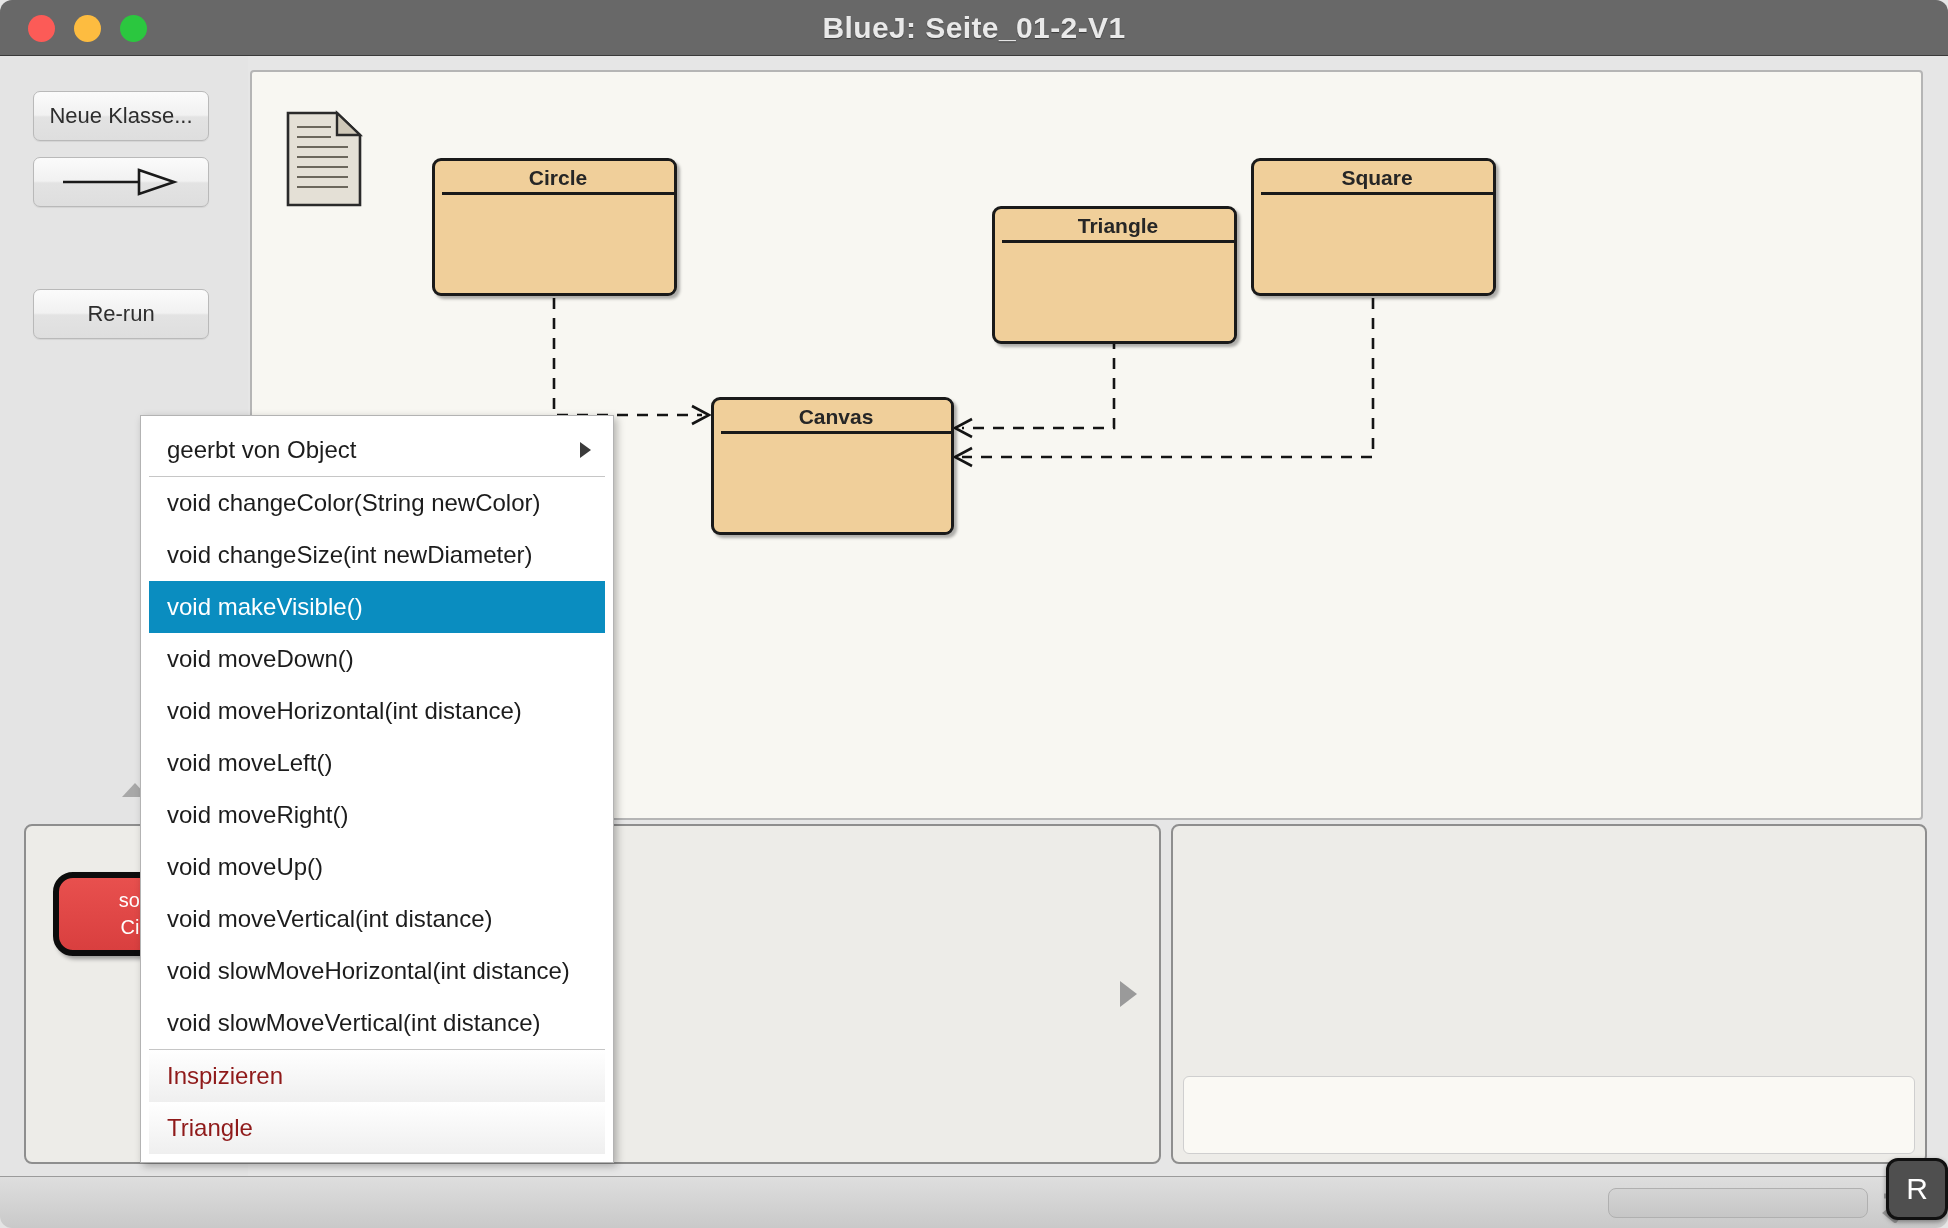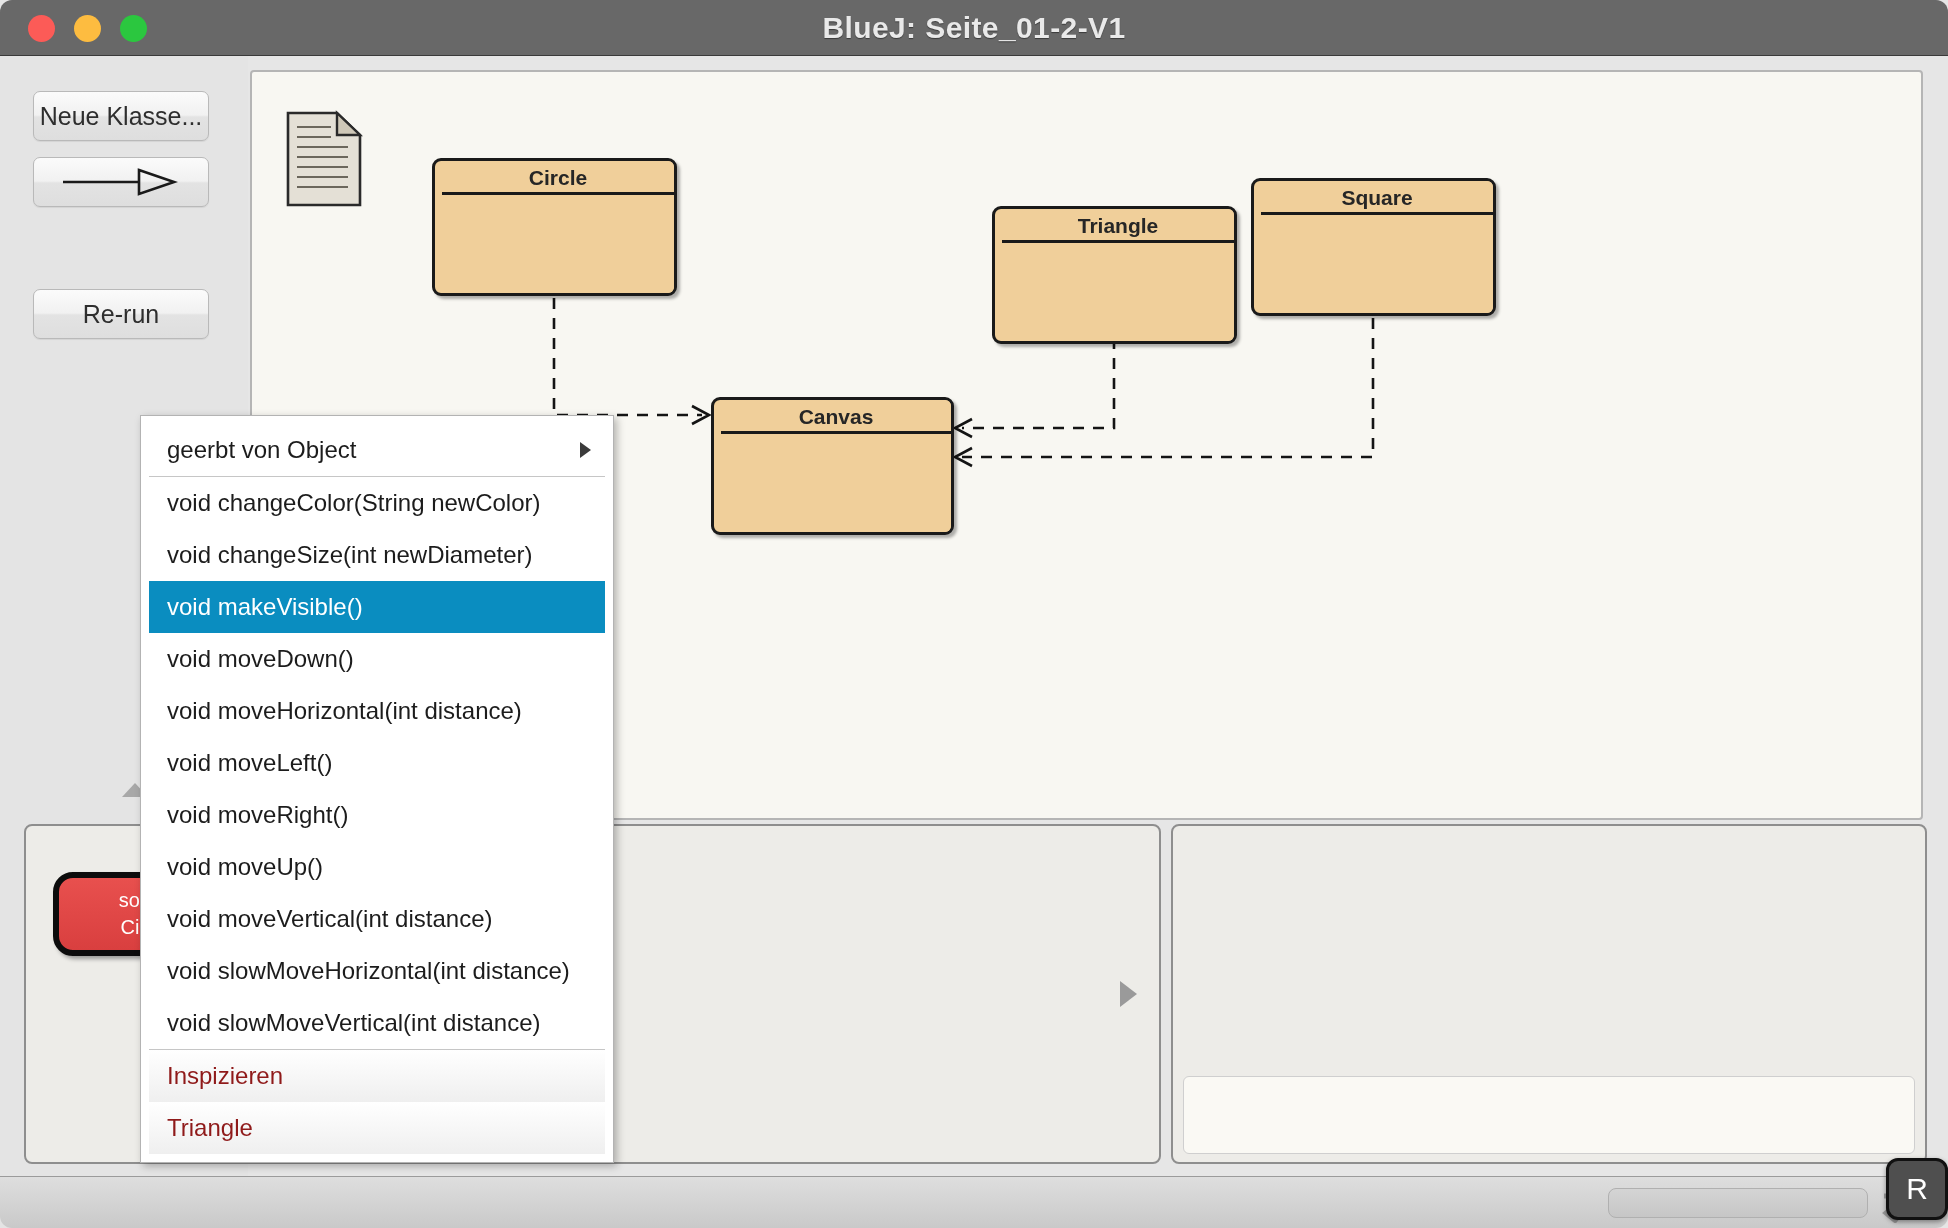--- a/index.html
+++ b/index.html
@@ -43,21 +43,21 @@
     position: absolute; left: 0; top: 56px;
     width: 248px; height: 1172px;
     background: #e4e4e4;
   }
   .tb-btn {
     position: absolute; left: 33px; width: 176px; height: 50px;
     border: 1px solid #b9b9b9; border-radius: 7px;
     background: linear-gradient(to bottom, #fbfbfb 0%, #f1f1f1 48%, #e3e3e3 52%, #dedede 100%);
     box-shadow: 0 1px 1px rgba(0,0,0,.07);
     display: flex; align-items: center; justify-content: center;
-    font-size: 25px; color: #2e2e2e;
+    font-size: 22px; color: #2e2e2e;
     cursor: default;
   }
   .tb-btn:nth-of-type(1) { top: 35px; }
   #btn-arrow  { top: 101px; }
   #btn-trans  { top: 167px; }
   #btn-rerun  { top: 233px; }
   .arrow-glyph { display: block; }
 
   
   .diagram-frame {
@@ -81,21 +81,21 @@
     height: 34px; line-height: 34px;
     text-align: center;
     font-size: 21px; font-weight: bold; color: #262626;
     border-bottom: 3px solid #1a1a1a;
     background: #f0cf9a;
   }
   .cls .cls-body { background: #f0cf9a; height: 100%; }
 
   #cls-circle   { left: 180px; top: 86px;  width: 245px; height: 138px; }
   #cls-triangle { left: 740px; top: 86px;  width: 245px; height: 138px; margin-top: 48px; }
-  #cls-square   { left: 999px; top: 86px;  width: 245px; height: 138px; margin-top: 20px; }
+  #cls-square   { left: 999px; top: 86px;  width: 245px; height: 138px; }
   #cls-canvas   { left: 459px; top: 325px; width: 243px; height: 138px; }
 
   .edges { position: absolute; left: 0; top: 0; width: 1673px; height: 750px;
            pointer-events: none; }
   .bench-panel {
     position: absolute; top: 824px;
     background: #edece8;
     border: 2px solid #8e8e8e;
     border-radius: 8px;
   }

